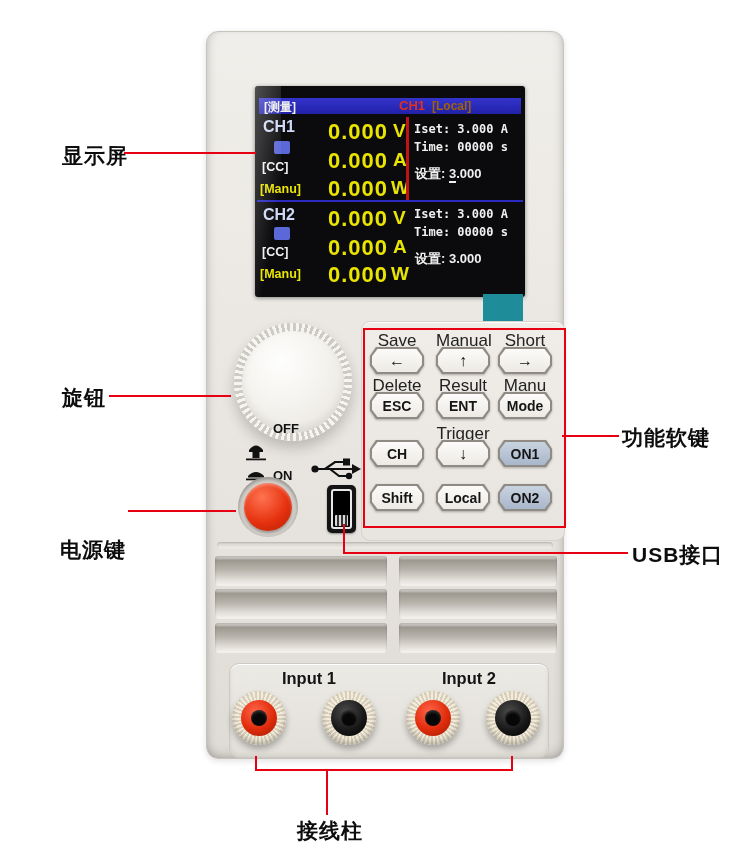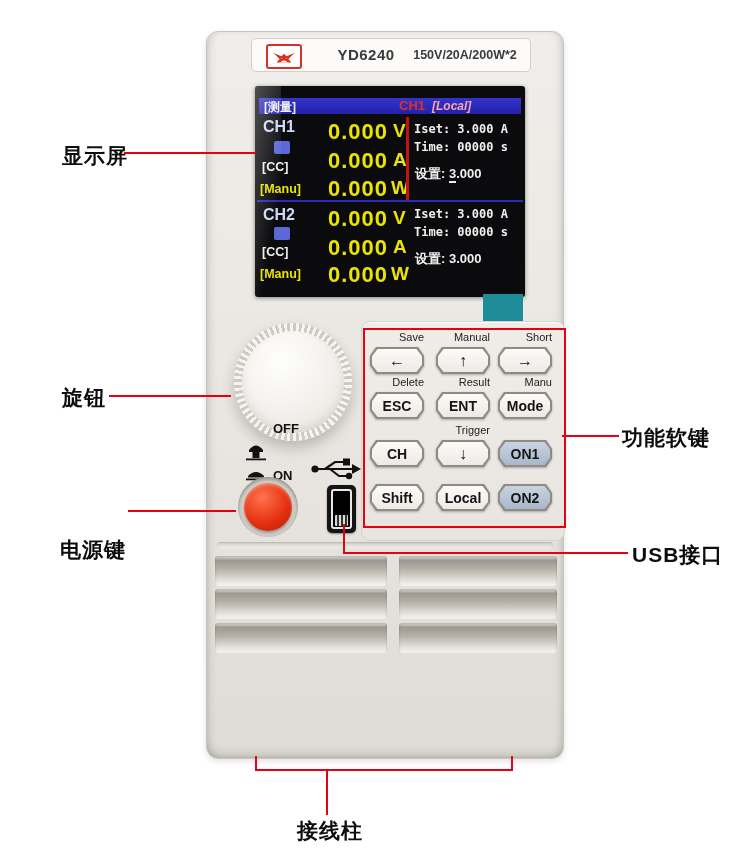--- a/index.html
+++ b/index.html
@@ -60,21 +60,21 @@
   .key .ko{position:absolute;inset:0;background:#8f8b84;
            clip-path:polygon(11% 0,89% 0,100% 32%,100% 68%,89% 100%,11% 100%,0 68%,0 32%);}
   .key .ki{position:absolute;inset:2px;background:linear-gradient(180deg,#fcfbf9,#edeae5);
            clip-path:polygon(11% 0,89% 0,100% 32%,100% 68%,89% 100%,11% 100%,0 68%,0 32%);
            display:flex;align-items:center;justify-content:center;
            font-size:14px;font-weight:bold;color:#151515;}
   .key.arrow .ki{font-size:16px;}
   .key.blue .ki{background:linear-gradient(180deg,#c9d3e0,#a9b7cb);}
   .c1{left:163px;} .c2{left:229px;} .c3{left:291px;}
   .r1{top:315px;} .r2{top:360px;} .r3{top:408px;} .r4{top:452px;}
-  .klabel{position:absolute;width:54px;text-align:right;font-size:11px;color:#222;}
+  .klabel{position:absolute;width:54px;text-align:center;font-size:17px;color:#222;}
   .lr1{top:299px;} .lr2{top:344px;} .lr3{top:392px;}
 
   
   .pw-txt{position:absolute;font-size:13px;font-weight:bold;color:#111;}
   .pbezel{position:absolute;left:31px;top:445px;width:60px;height:60px;border-radius:50%;
           background:radial-gradient(circle,#d9d5cf 55%,#c4c0b9 100%);
           box-shadow:inset 0 2px 4px rgba(0,0,0,.35);}
   .pbtn{position:absolute;inset:6px;border-radius:50%;
         background:radial-gradient(circle at 38% 30%,#ff7350,#e5300e 58%,#ae1f04 100%);
         box-shadow:0 2px 3px rgba(0,0,0,.3), inset 0 2px 3px rgba(255,255,255,.35);}
@@ -113,39 +113,26 @@
   .ann{position:absolute;font-size:21px;font-weight:600;color:#0d0d0d;letter-spacing:1px;
        white-space:nowrap;}
 </style>
 </head>
 <body>
 
 <div class="canvas">
 
   <div class="device">
 
-    <div class="plate">
-      <div class="logo">
-        <svg width="26" height="16" viewBox="0 0 30 20">
-          <path d="M6 17 A 9.5 8 0 0 1 24 17 Z" fill="#d93025"></path>
-          <path d="M10.5 17 A 5 4.5 0 0 1 19.5 17 Z" fill="#ffffff"></path>
-          <path d="M2 5 L14 10 L10 13 Z" fill="#d93025"></path>
-          <path d="M28 5 L16 10 L20 13 Z" fill="#d93025"></path>
-          <path d="M15 6 L19 10 L15 14 L11 10 Z" fill="#d93025"></path>
-        </svg>
-      </div>
-      <div class="model">YD6240</div>
-      <div class="rating">150V/20A/200W*2</div>
-    </div>
 
     <div class="screen">
       <div class="lcdbar"></div>
       <div class="lcd-t wht" style="left:9px;top:13px;font-size:12px;">[测量]</div>
       <div class="lcd-t red-t" style="left:144px;top:12px;font-size:13px;">CH1</div>
-      <div class="lcd-t" style="left:177px;top:13px;font-size:12px;color:#fca5a5;font-style:italic;">[Local]</div>
+      <div class="lcd-t" style="left:177px;top:13px;font-size:12px;color:#a16207;">[Local]</div>
 
       <div class="lcd-t blu-name" style="left:8px;top:32px;font-size:16px;">CH1</div>
       <div class="sq" style="left:19px;top:55px;"></div>
       <div class="lcd-t wht" style="left:7px;top:74px;font-size:12.5px;">[CC]</div>
       <div class="lcd-t yel" style="left:5px;top:96px;font-size:12.5px;">[Manu]</div>
       <div class="lcd-t yel val" style="left:53px;top:33px;">0.000</div>
       <div class="lcd-t yel unit" style="left:138px;top:34px;">V</div>
       <div class="lcd-t yel val" style="left:53px;top:62px;">0.000</div>
       <div class="lcd-t yel unit" style="left:138px;top:63px;">A</div>
       <div class="lcd-t yel val" style="left:53px;top:90px;">0.000</div>
@@ -273,20 +260,40 @@
     </div>
 
     <div class="seam"></div>
     <div class="louver" style="left:8px;top:524px;width:172px;"></div>
     <div class="louver" style="left:192px;top:524px;width:158px;"></div>
     <div class="louver" style="left:8px;top:557px;width:172px;"></div>
     <div class="louver" style="left:192px;top:557px;width:158px;"></div>
     <div class="louver" style="left:8px;top:591px;width:172px;"></div>
     <div class="louver" style="left:192px;top:591px;width:158px;"></div>
 
+    <div class="tpanel">
+      <div class="t-label" style="left:39px;">Input 1</div>
+      <div class="t-label" style="left:199px;">Input 2</div>
+      <div class="post redp" style="left:2px;">
+          <div class="ring"></div>
+          <div class="hole"></div>
+        </div>
+      <div class="post blackp" style="left:92px;">
+          <div class="ring"></div>
+          <div class="hole"></div>
+        </div>
+      <div class="post redp" style="left:176px;">
+          <div class="ring"></div>
+          <div class="hole"></div>
+        </div>
+      <div class="post blackp" style="left:256px;">
+          <div class="ring"></div>
+          <div class="hole"></div>
+        </div>
+    </div>
   </div>
 
   <div class="kbox"></div>
 
   <div class="ann" style="left:62px;top:142px;">显示屏</div>
   <div class="rline" style="left:124px;top:152px;width:132px;height:2px;"></div>
 
   <div class="ann" style="left:62px;top:384px;">旋钮</div>
   <div class="rline" style="left:109px;top:395px;width:122px;height:2px;"></div>
 

